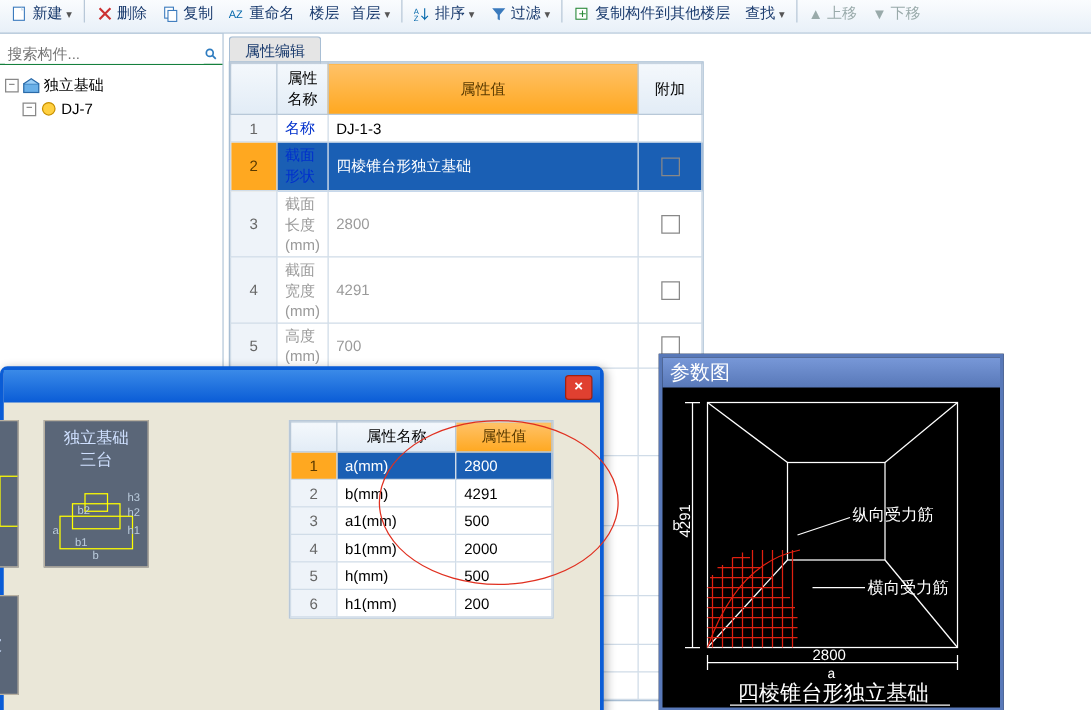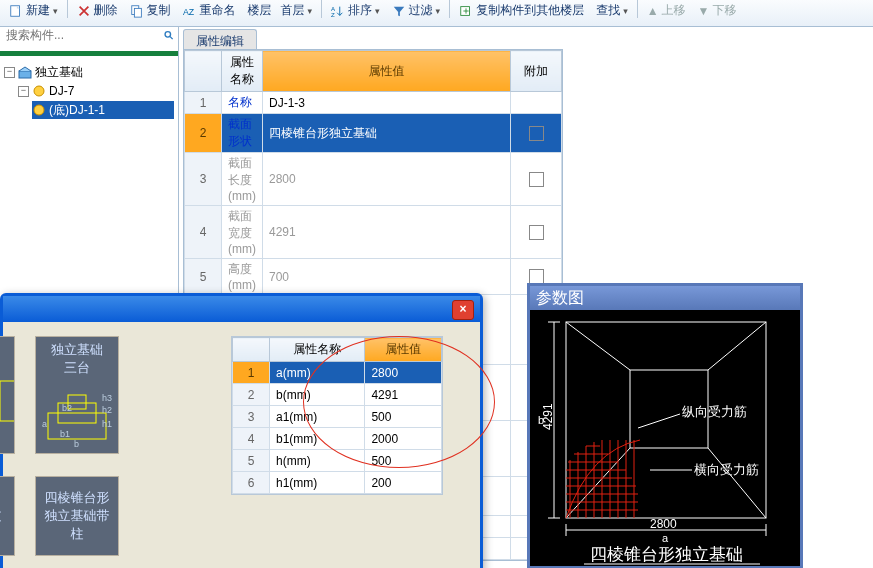--- a/index.html
+++ b/index.html
@@ -4,21 +4,21 @@
 <style>
 html,body{margin:0;padding:0;font:12px "Microsoft YaHei","SimSun",sans-serif;background:#fff;color:#000;width:873px;height:568px;overflow:hidden;position:relative}
 .toolbar{height:26px;background:linear-gradient(#fafcfe,#e8f0f8);border-bottom:1px solid #a8bed4;display:flex;align-items:flex-start;padding:0 4px;gap:2px;white-space:nowrap}
 .tb-btn{display:flex;align-items:center;gap:3px;padding:2px 5px;cursor:pointer;color:#1a3b6e}
 .tb-btn.dis{color:#9aa}
 .tb-sep{width:1px;height:18px;background:#b8c8d8;margin:0 2px}
 .tb-ico{width:14px;height:14px;display:inline-block}
 .drop{font-size:9px;color:#555}
 .body{display:flex;height:calc(100% - 26px)}
 .left{width:178px;border-right:1px solid #a8bed4;display:flex;flex-direction:column}
-.search{height:24px;border-bottom:5px solid #15803d;display:flex;align-items:flex-start;padding:0 4px}
+.search{height:24px;border-bottom:1px solid #15803d;display:flex;align-items:flex-end;padding:0 4px}
 .search input{flex:1;border:none;outline:none;font-size:12px;color:#888}
 .srch-ico{width:16px;height:16px;color:#2e7cc0}
 .tree{flex:1;padding:6px 4px}
 .node{display:flex;align-items:center;gap:3px;height:18px;margin:1px 0}
 .node .exp{width:9px;height:9px;border:1px solid #888;font-size:9px;line-height:7px;text-align:center;color:#555}
 .node.sel{background:#1a5fb4;color:#fff}
 .ind1{margin-left:14px}.ind2{margin-left:28px}
 .nico{width:14px;height:14px}
 .main{flex:1;position:relative;background:#fff}
 .tab{position:absolute;left:4px;top:2px}
@@ -147,26 +147,20 @@
           </svg>
           <span>独立基础</span>
         </div>
    <div class="node ind1">
           <span class="exp">−</span>
           <svg class="nico" viewBox="0 0 14 14">
             <circle cx="7" cy="7" r="5" fill="#ffd040" stroke="#c89000"></circle>
           </svg>
           <span>DJ-7</span>
         </div>
-   <div class="node ind2 sel">
-          <svg class="nico" viewBox="0 0 14 14">
-            <circle cx="7" cy="7" r="5" fill="#ffd040" stroke="#c89000"></circle>
-          </svg>
-          <span>(底)DJ-1-1</span>
-        </div>
   </div>
  </div>
 
  <div class="main">
   <div class="tab"><span class="tab-btn">属性编辑</span></div>
   <div class="prop-tbl">
    <table>
     <tbody>
             <tr>
               <th style="width:24px"></th>
@@ -286,23 +280,20 @@
      <text x="20" y="60" fill="#bcd" font-size="9">b1</text>
      <text x="34" y="70" fill="#bcd" font-size="9">b</text>
      <text x="62" y="24" fill="#bcd" font-size="9">h3</text>
           <text x="62" y="36" fill="#bcd" font-size="9">h2</text>
           <text x="62" y="50" fill="#bcd" font-size="9">h1</text>
    </svg>
   </div>
  </div>
  <div class="thumbs2">
   <div class="thumb2" style="margin-left:-40px;width:40px">坡</div>
-  <div class="thumb2">
-        <div><span>四棱锥台形</span><br><span>独立基础带柱</span></div>
-      </div>
  </div>
  <div class="dlg-tbl">
   <table>
    <tbody>
           <tr>
             <th style="width:20px"></th>
             <th>属性名称</th>
             <th class="val">属性值</th>
           </tr>
    </tbody>

